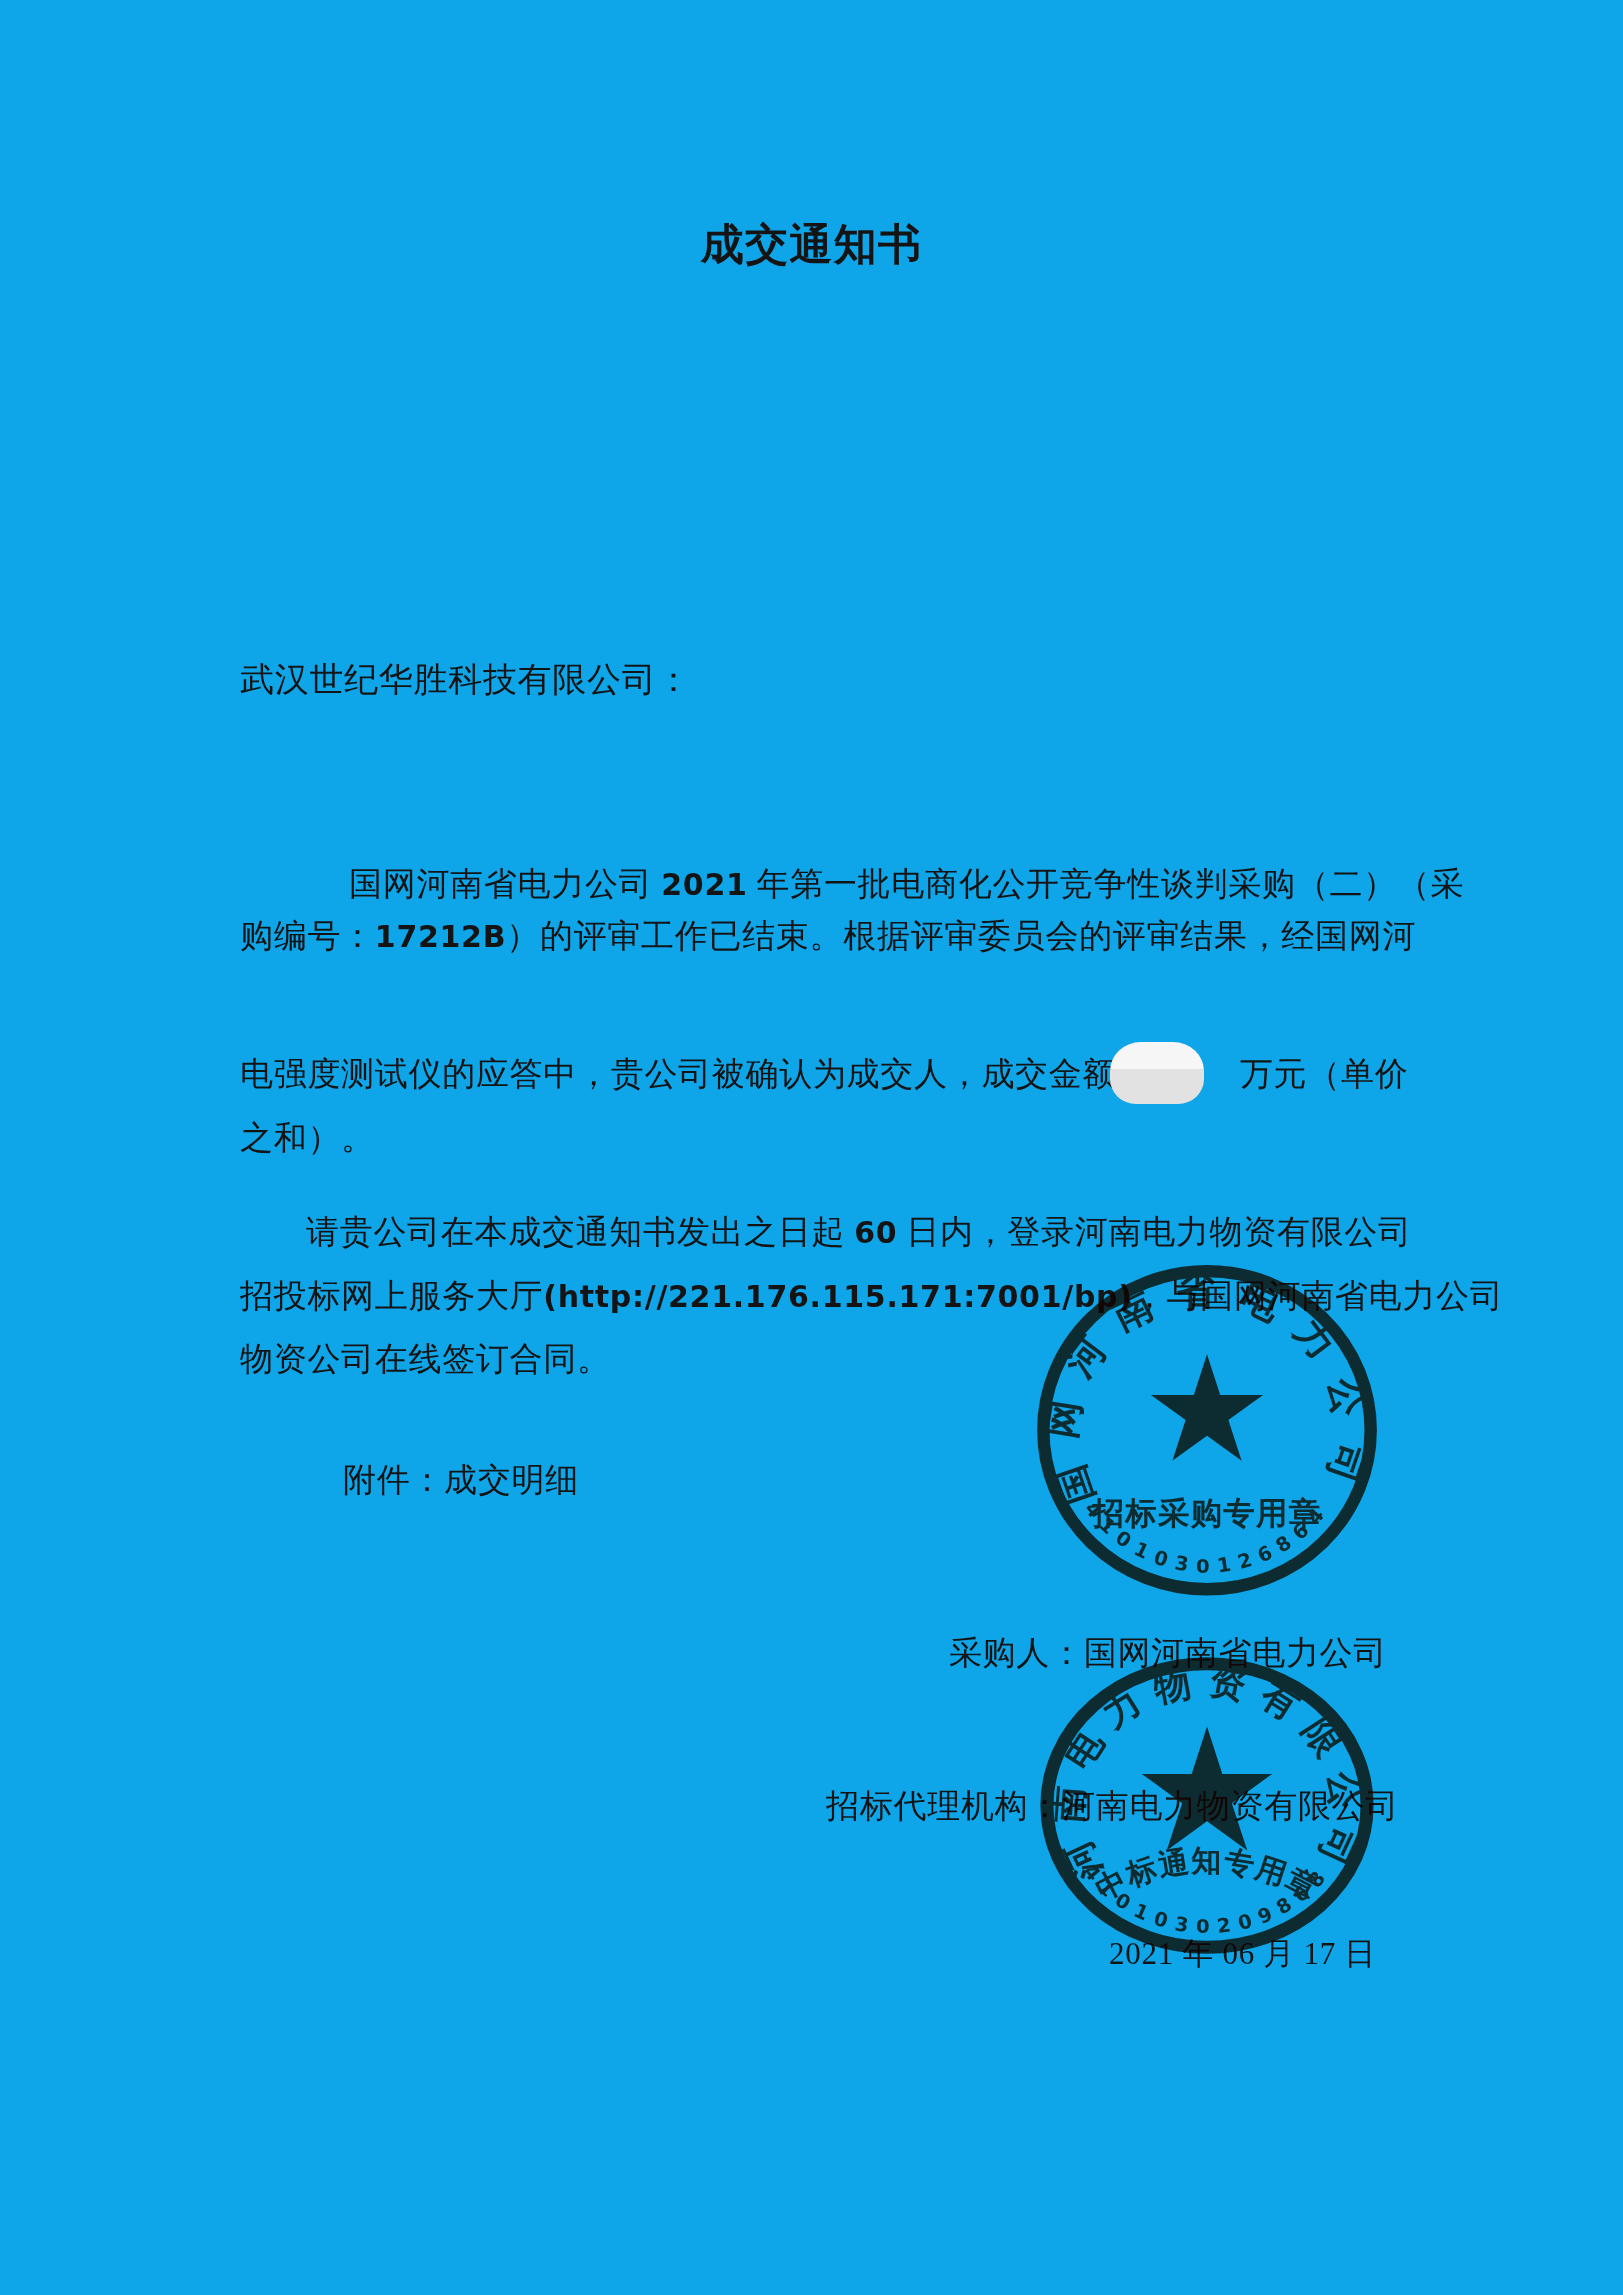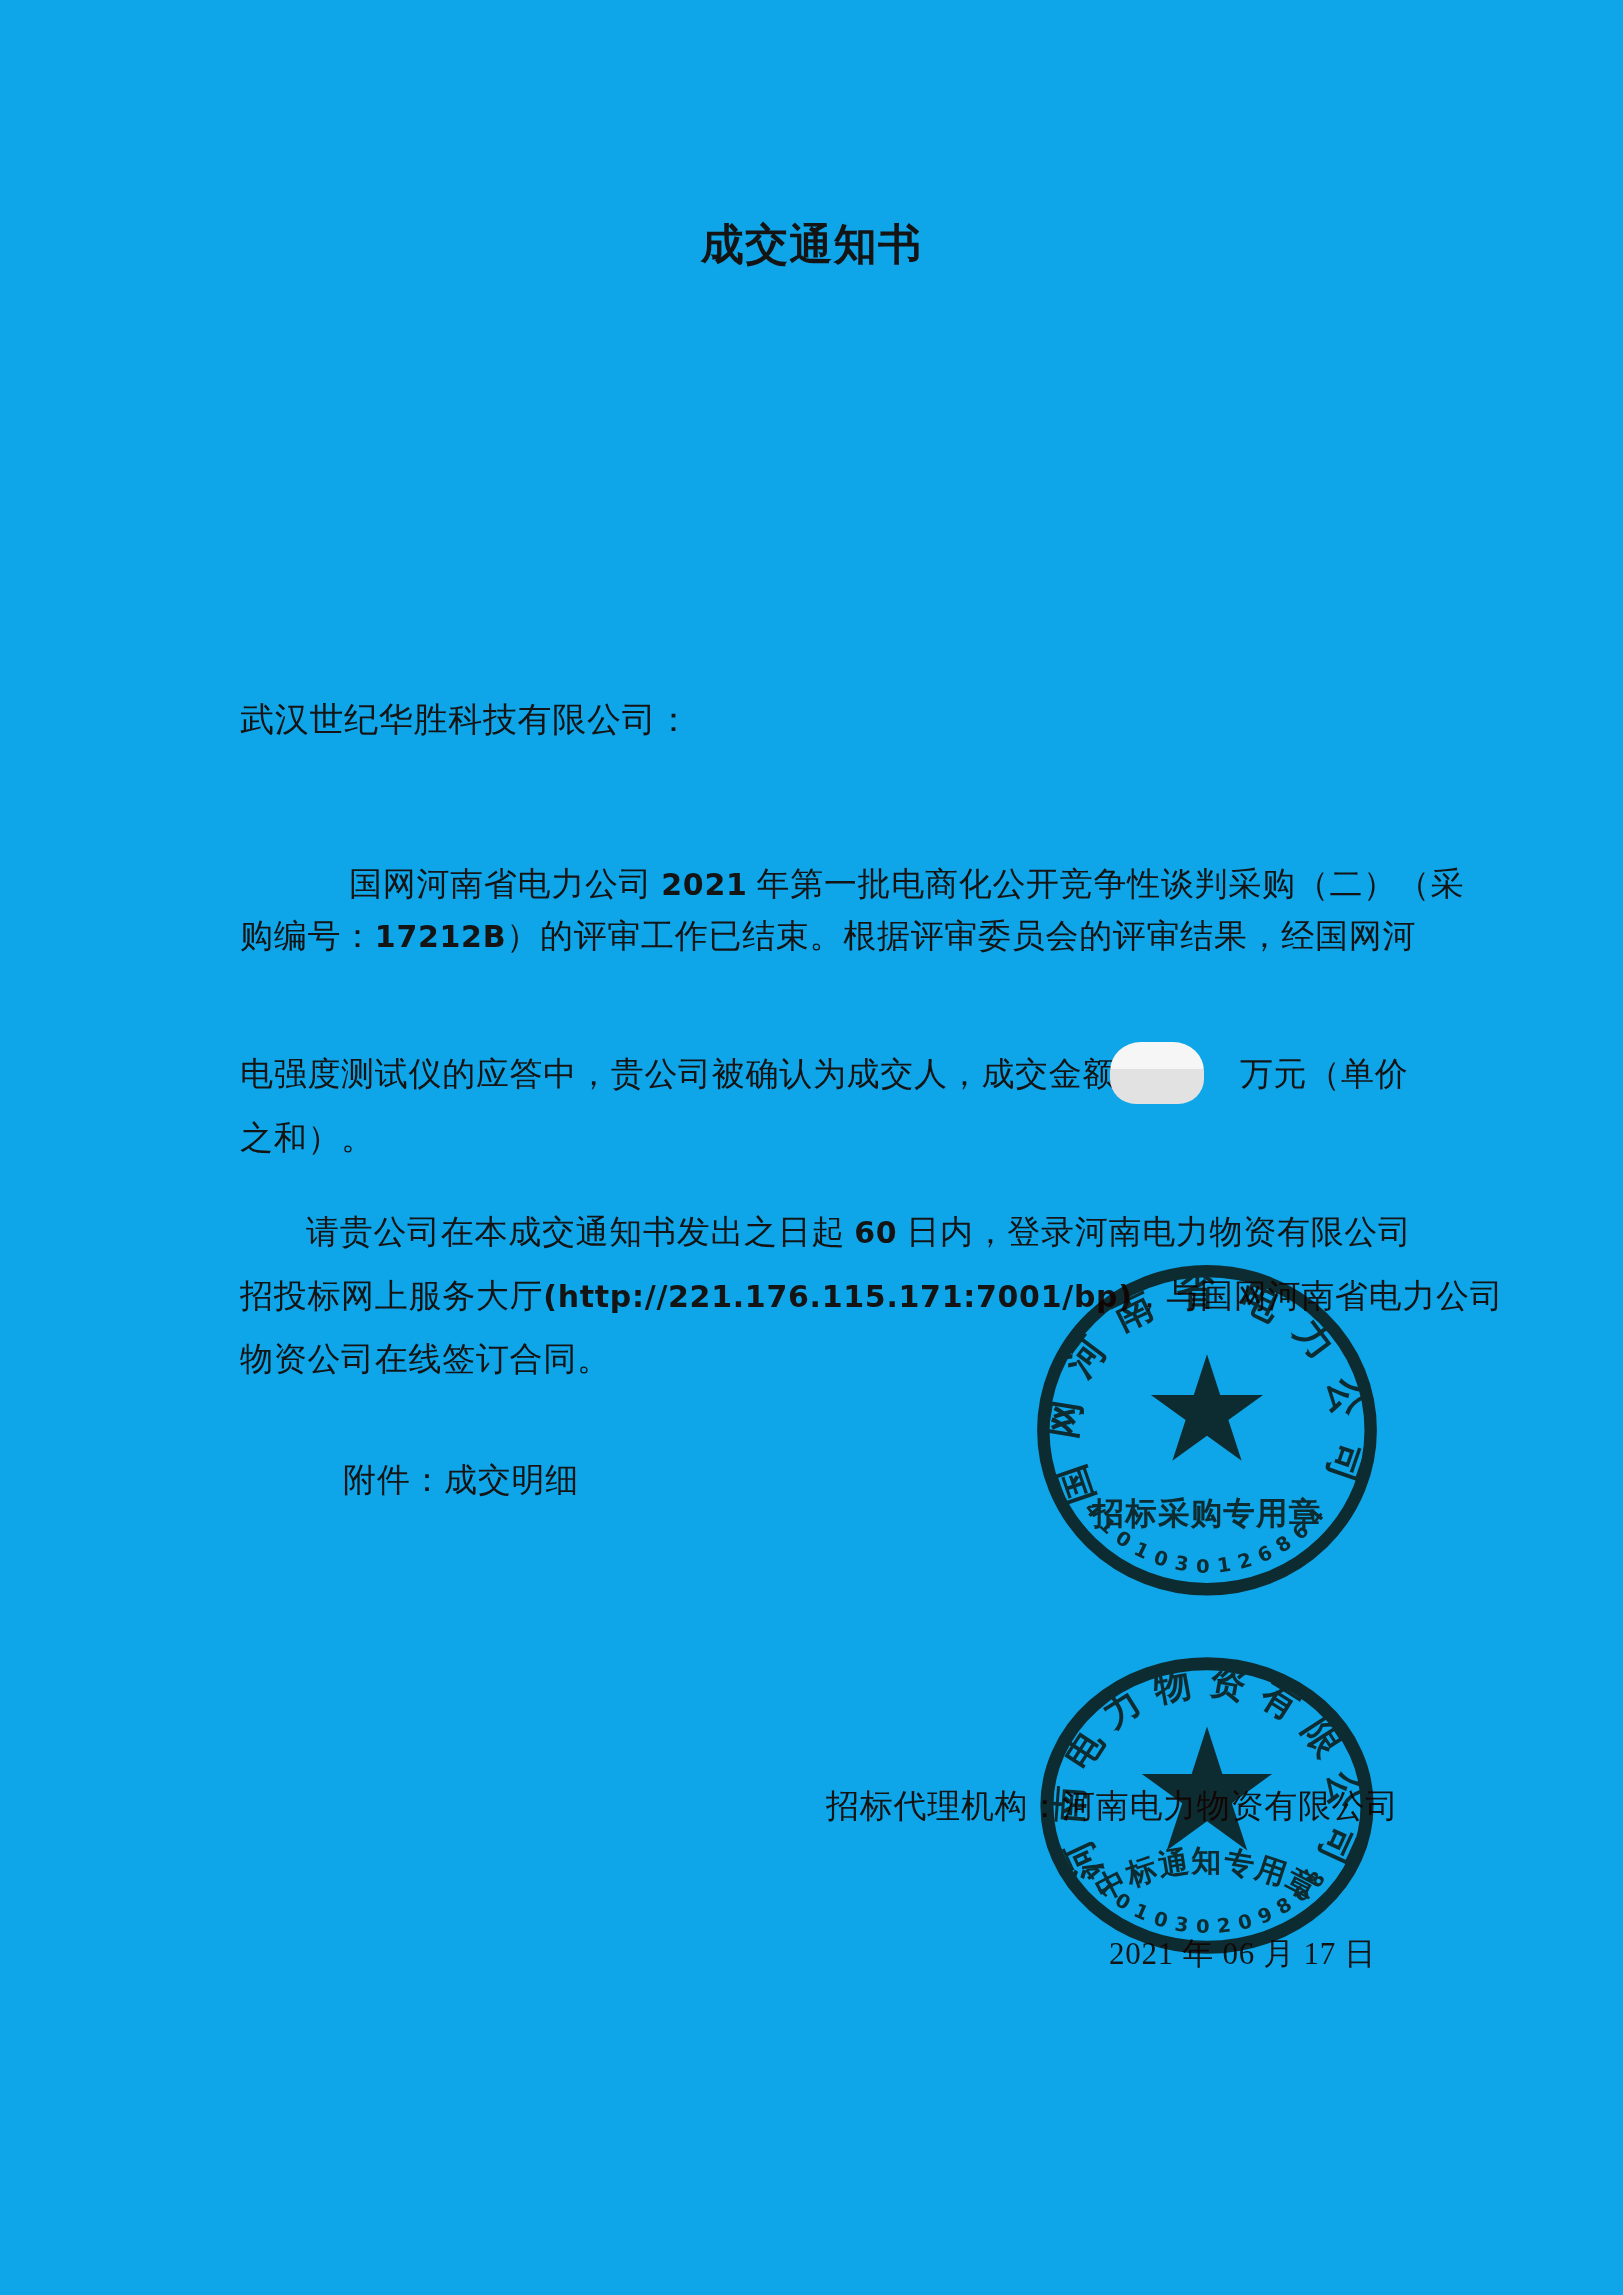--- a/index.html
+++ b/index.html
@@ -35,21 +35,21 @@
     letter-spacing:1.3px;
   }
   .proc-line{
     position:absolute;
     left:0;top:421px;width:100%;
     height:52px;line-height:52px;
     text-align:center;
     font-size:29px;
     letter-spacing:0.7px;
   }
-  .addressee{top:688px;left:240px;font-size:34px;}
+  .addressee{top:648px;left:240px;font-size:34px;}
   .right-align{text-align:right;}
   .spacer-blob{
     display:inline-block;
     width:90px;height:6.5px;
   }
   .redaction{
     position:absolute;
     left:1110px;top:1042px;
     width:94px;height:62px;
     border-radius:31px 31px 26px 26px / 29px 29px 25px 25px;
@@ -89,20 +89,21 @@
   <div class="line" style="top:1201px;left:306px;">
     <span class="cn">请贵公司在本成交通知书发出之日起 </span><span class="num">60</span><span class="cn"> 日内，登录河南电力物资有限公司</span>
   </div>
   <div class="line" style="top:1265px;left:240px;">
     <span class="cn">招投标网上服务大厅</span><span class="num">(http://221.176.115.171:7001/bp)</span><span class="cn">，与国网河南省电力公司</span>
   </div>
   <div class="line" style="top:1328px;left:240px;">物资公司在线签订合同。</div>
 
   <div class="line" style="top:1449px;left:306px;margin-left:37px;">附件：成交明细</div>
 
+  <div class="line right-align" style="top:1622px;right:236px;">采购人：国网河南省电力公司</div>
   <div class="line right-align" style="top:1775px;right:224px;">招标代理机构：河南电力物资有限公司</div>
   <div class="line right-align" style="top:1922px;right:247px;font-size:31px;">2021 年 06 月 17 日</div>
 
   <div class="redaction"></div>
 
   <svg class="stamp" style="left:1025px;top:1254px;" width="364" height="355" viewBox="0 0 556 542">
     <defs>
       <path id="s1-ring-path" d="M116,379 A198,192 0 1 1 440,379" fill="none"></path>
       <path id="s1-serial-path" d="M94,394 A225,218 0 0 0 462,394" fill="none"></path>
     </defs>

